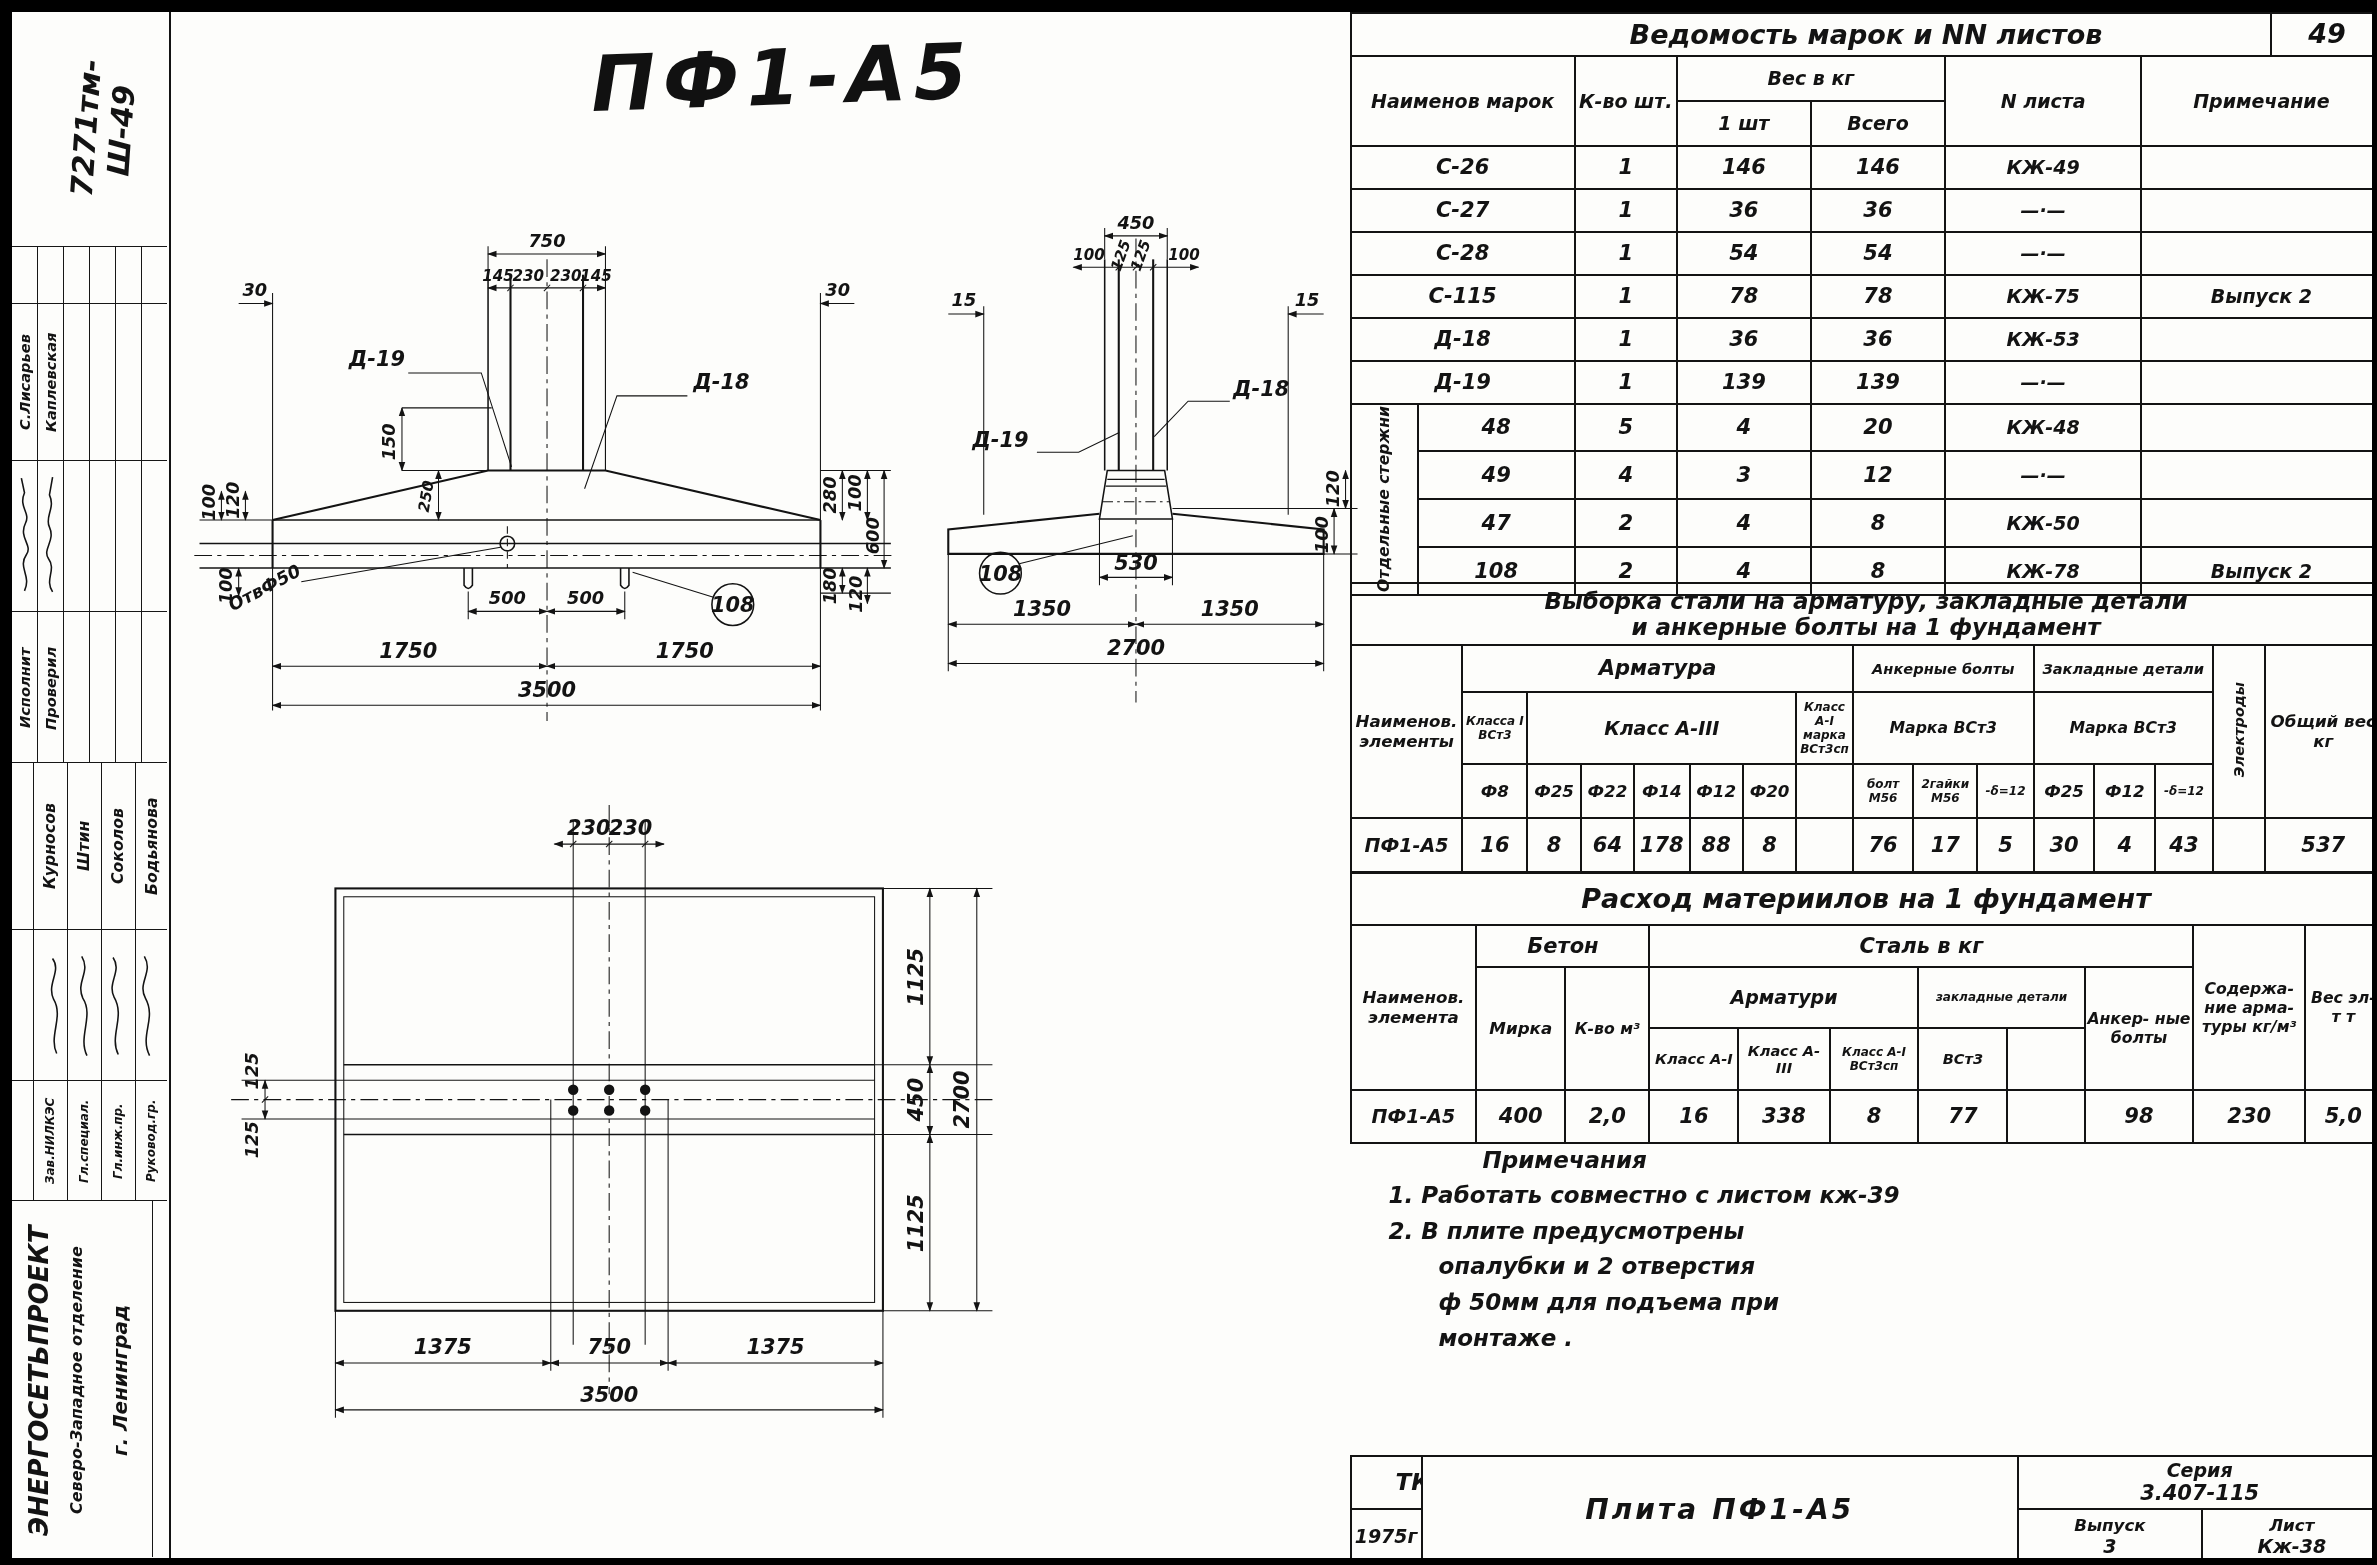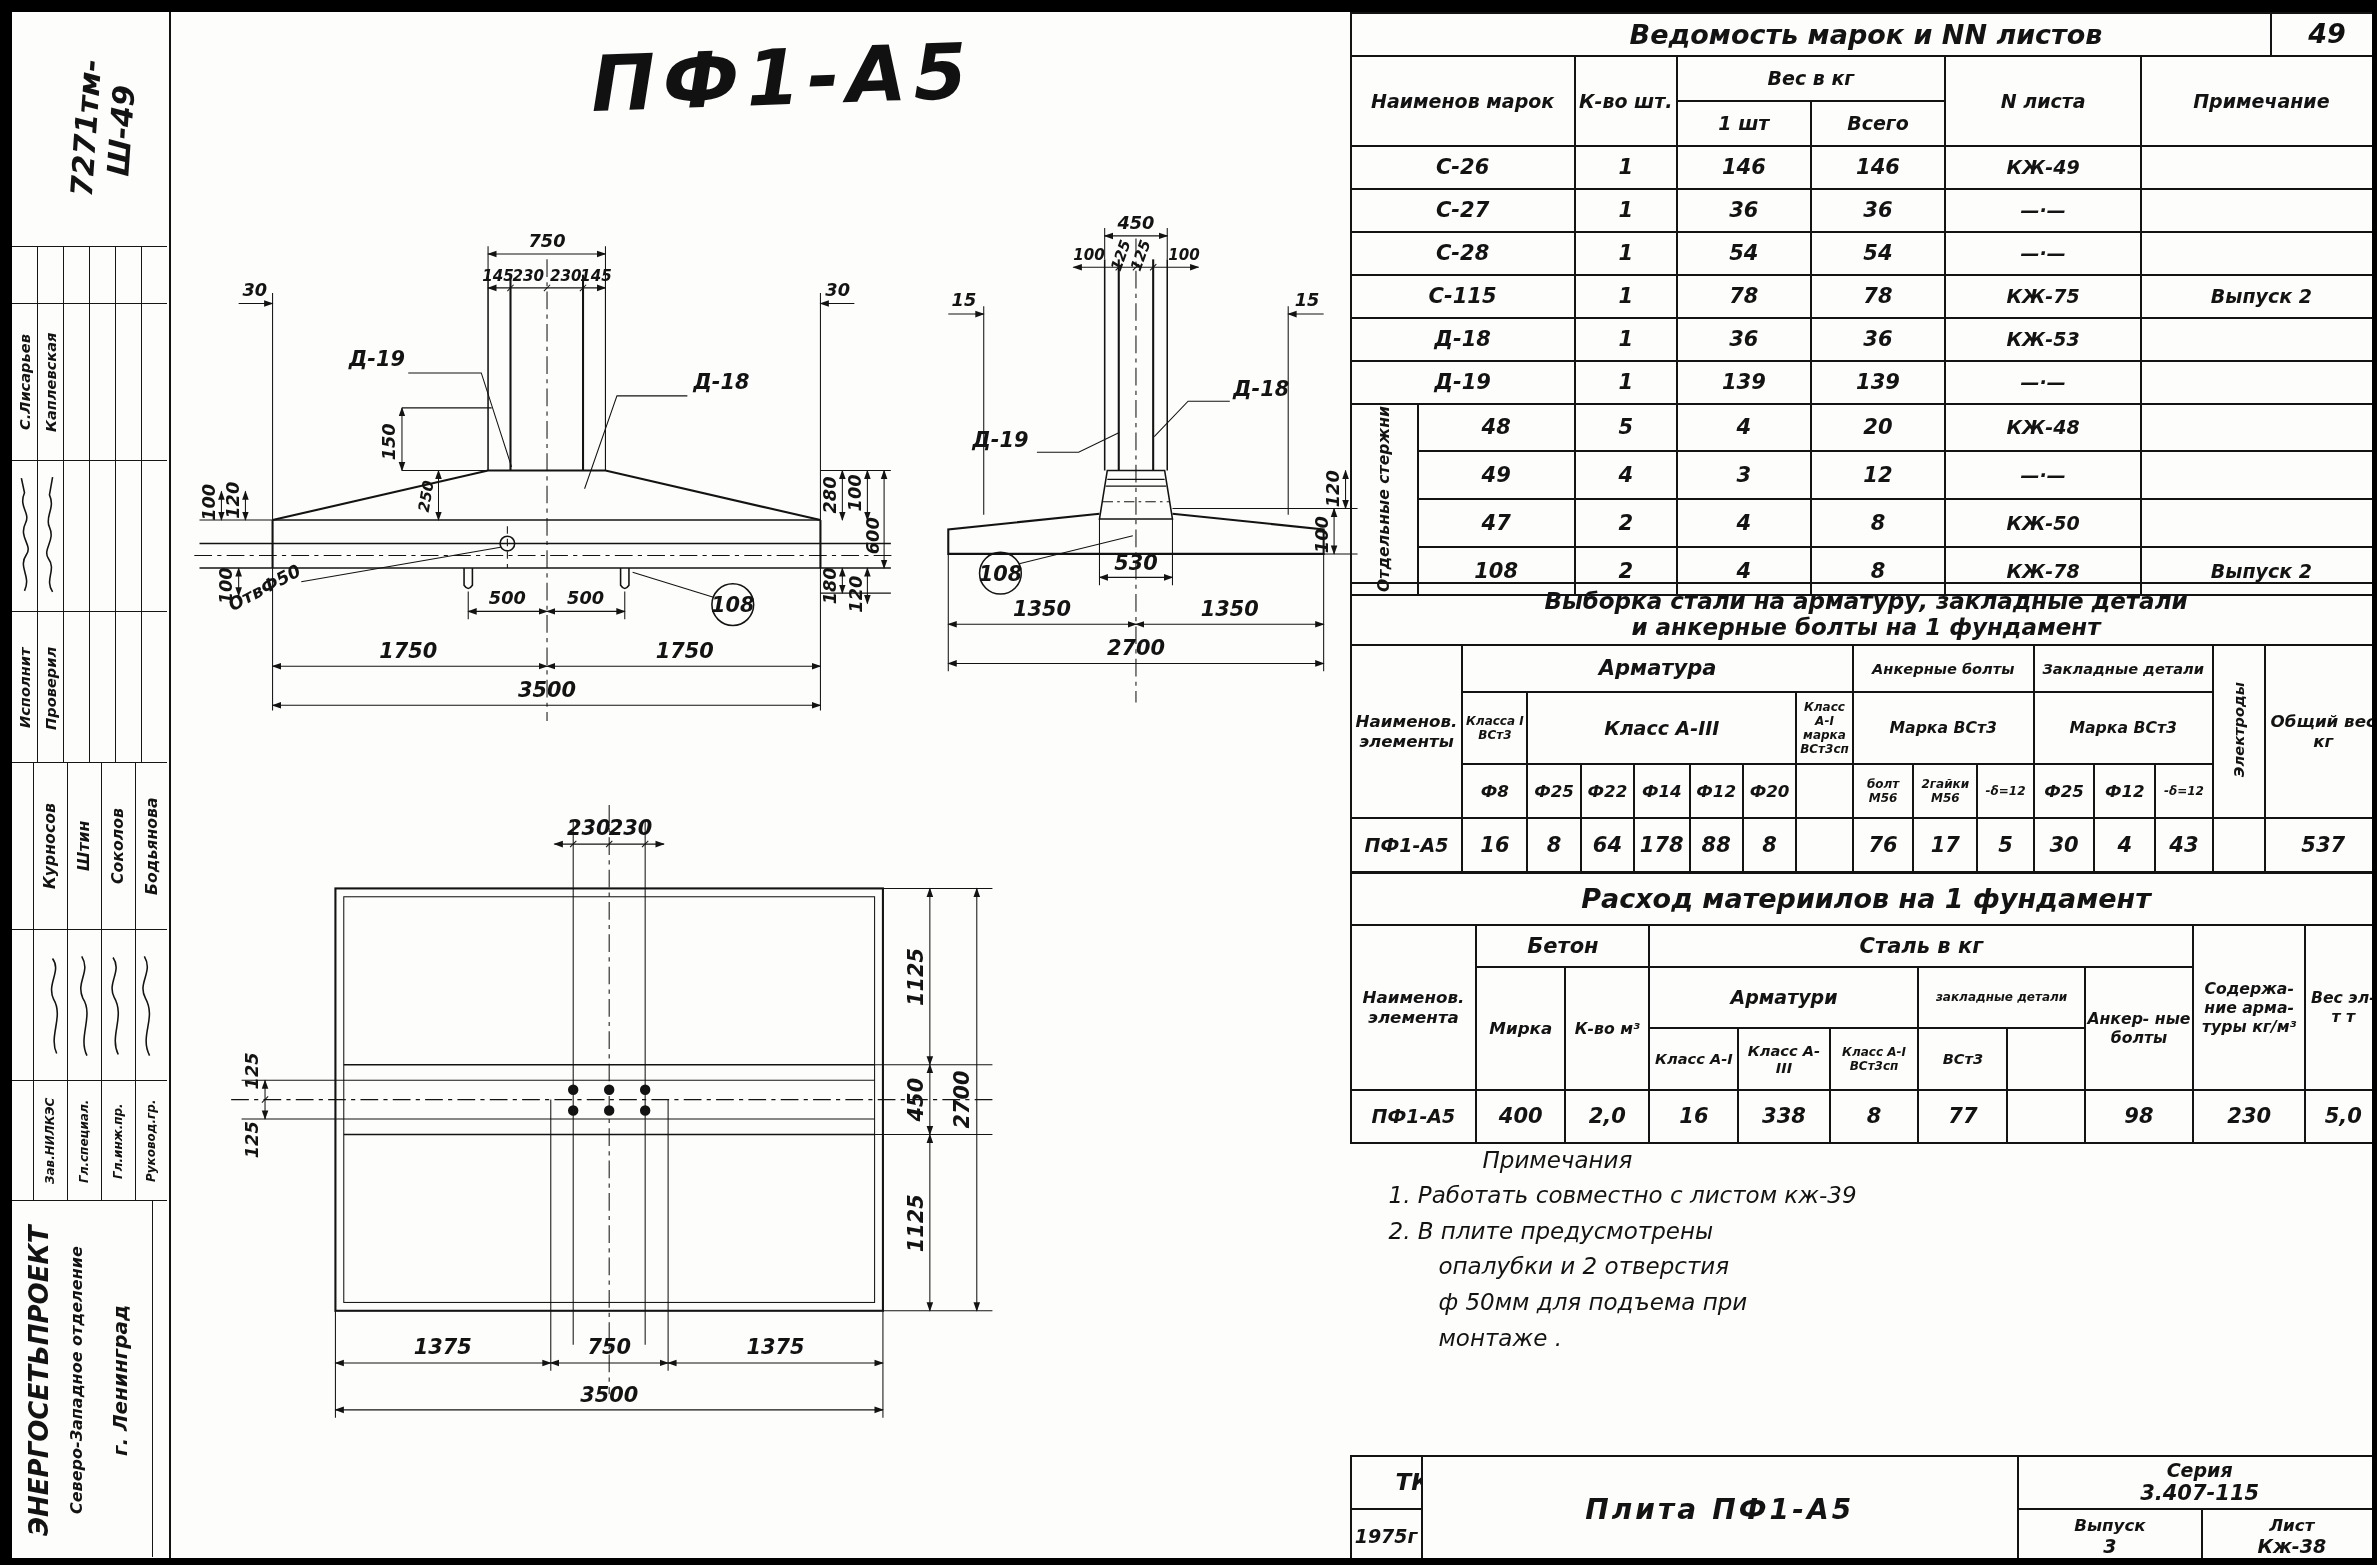--- a/index.html
+++ b/index.html
@@ -15,21 +15,21 @@
   
   table{border-collapse:collapse;table-layout:fixed;width:100%;}
   td,th{border:2.1px solid #131313;color:#131313;font-style:italic;font-weight:bold;
         text-align:center;vertical-align:middle;padding:1px;overflow:hidden;}
   .tblwrap{position:absolute;left:1338px;width:1033px;}
   .ttl{font-size:27px;border-bottom:2.6px solid #131313;}
   .fs26{font-size:12px;} .fs28{font-size:14.6px;} .fs30{font-size:15.7px;} .fs32{font-size:16.7px;} .fs36{font-size:19px;} .fs40{font-size:21px;} .fs44{font-size:23px;}
   .vcell span{display:inline-block;writing-mode:vertical-rl;transform:rotate(180deg);line-height:1;}
   .pageno{position:absolute;right:0;top:0;width:111px;height:43px;border-left:2.6px solid #131313;
           display:flex;align-items:center;justify-content:center;font-size:27px;}
-  .notes{color:#131313;font-style:italic;font-weight:normal;font-size:23px;line-height:1.55;}
+  .notes{color:#131313;font-style:italic;font-weight:bold;font-size:23px;line-height:1.55;}
   
   .dt{font-family:"DejaVu Sans",sans-serif;font-style:italic;font-weight:bold;font-size:34px;fill:#131313;text-anchor:middle;}
   .dt30{font-size:29px;}
   .dt40{font-size:40px;}
   svg{position:absolute;overflow:visible;}
   .sig{stroke:#131313;stroke-width:3;fill:none;}
 </style>
 </head>
 <body>
 

